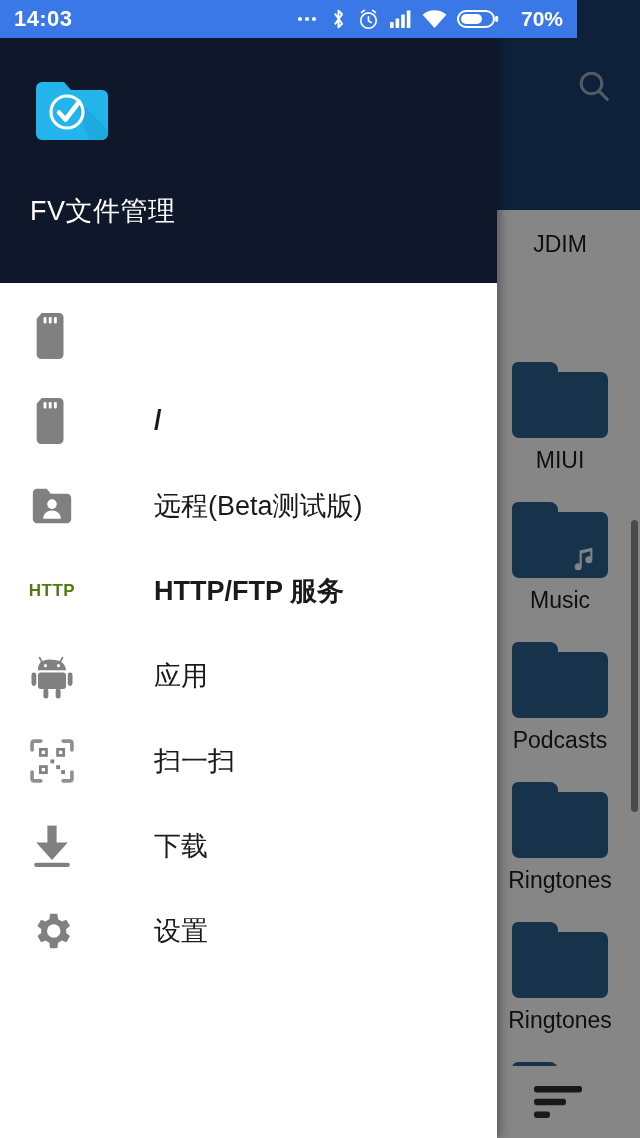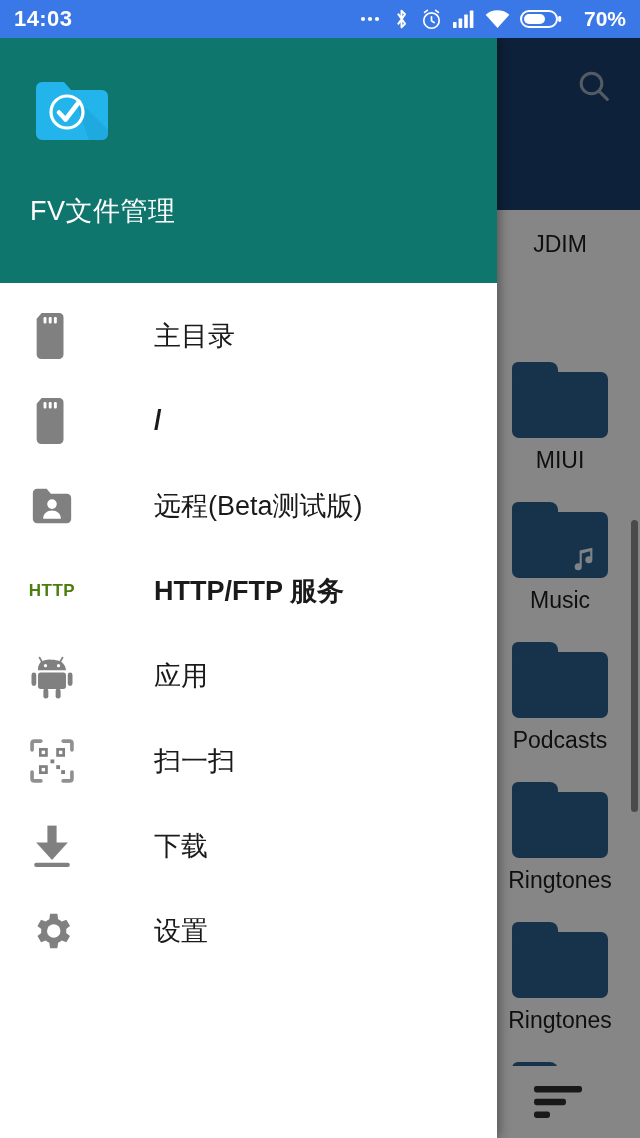--- a/index.html
+++ b/index.html
@@ -94,21 +94,21 @@
   #scrollbar {
     position: absolute; right: 2px; top: 520px;
     width: 7px; height: 292px;
     background: #4a4a4a;
     border-radius: 4px;
     z-index: 6;
   }
 
   
   #statusbar {
-    position: absolute; left: 0; top: 0; width: 640px; height: 38px;
+    position: absolute; left: 0; top: 0; width: 577px; height: 38px;
     background: #3b78e7;
     display: flex; align-items: center;
     padding: 0 14px;
     z-index: 30;
     color: #ffffff;
     font-size: 22px;
   }
   #clock { font-weight: bold; letter-spacing: 0.4px; }
   #status-icons {
     margin-left: auto;
@@ -122,21 +122,21 @@
     position: absolute; left: 0; top: 38px;
     width: 497px; height: 1100px;
     background: #ffffff;
     z-index: 20;
     box-shadow: 3px 0 10px rgba(0,0,0,0.35);
     overflow: hidden;
   }
   #drawer-header {
     position: relative;
     width: 497px; height: 245px;
-    background: #0f766e;
+    background: #0f172a;
   }
   #app-icon {
     position: absolute; left: 34px; top: 38px;
     width: 76px; height: 66px;
   }
   #app-title {
     position: absolute; left: 30px; top: 155px;
     font-size: 27px; color: #ffffff;
     letter-spacing: 0.5px;
   }
@@ -327,21 +327,20 @@
         <span class="menu-icon">
           <svg width="40" height="46" viewBox="0 0 20 24" fill="#808080">
             <path d="M4.6 0h9.2A2.2 2.2 0 0 1 16 2.2V21.6A2.4 2.4 0 0 1 13.6 24H4.4A2.4 2.4 0 0 1 2 21.6V3z"></path>
             <g fill="#ffffff">
               <rect x="5.6" y="2.1" width="1.5" height="3.4" rx="0.6"></rect>
               <rect x="8.3" y="2.1" width="1.5" height="3.4" rx="0.6"></rect>
               <rect x="11" y="2.1" width="1.5" height="3.4" rx="0.6"></rect>
             </g>
           </svg>
         </span>
-        <span class="menu-label">主目录</span>
       </div>
 
       <div class="menu-item">
         <span class="menu-icon">
           <svg width="40" height="46" viewBox="0 0 20 24" fill="#808080">
             <path d="M4.6 0h9.2A2.2 2.2 0 0 1 16 2.2V21.6A2.4 2.4 0 0 1 13.6 24H4.4A2.4 2.4 0 0 1 2 21.6V3z"></path>
             <g fill="#ffffff">
               <rect x="5.6" y="2.1" width="1.5" height="3.4" rx="0.6"></rect>
               <rect x="8.3" y="2.1" width="1.5" height="3.4" rx="0.6"></rect>
               <rect x="11" y="2.1" width="1.5" height="3.4" rx="0.6"></rect>

